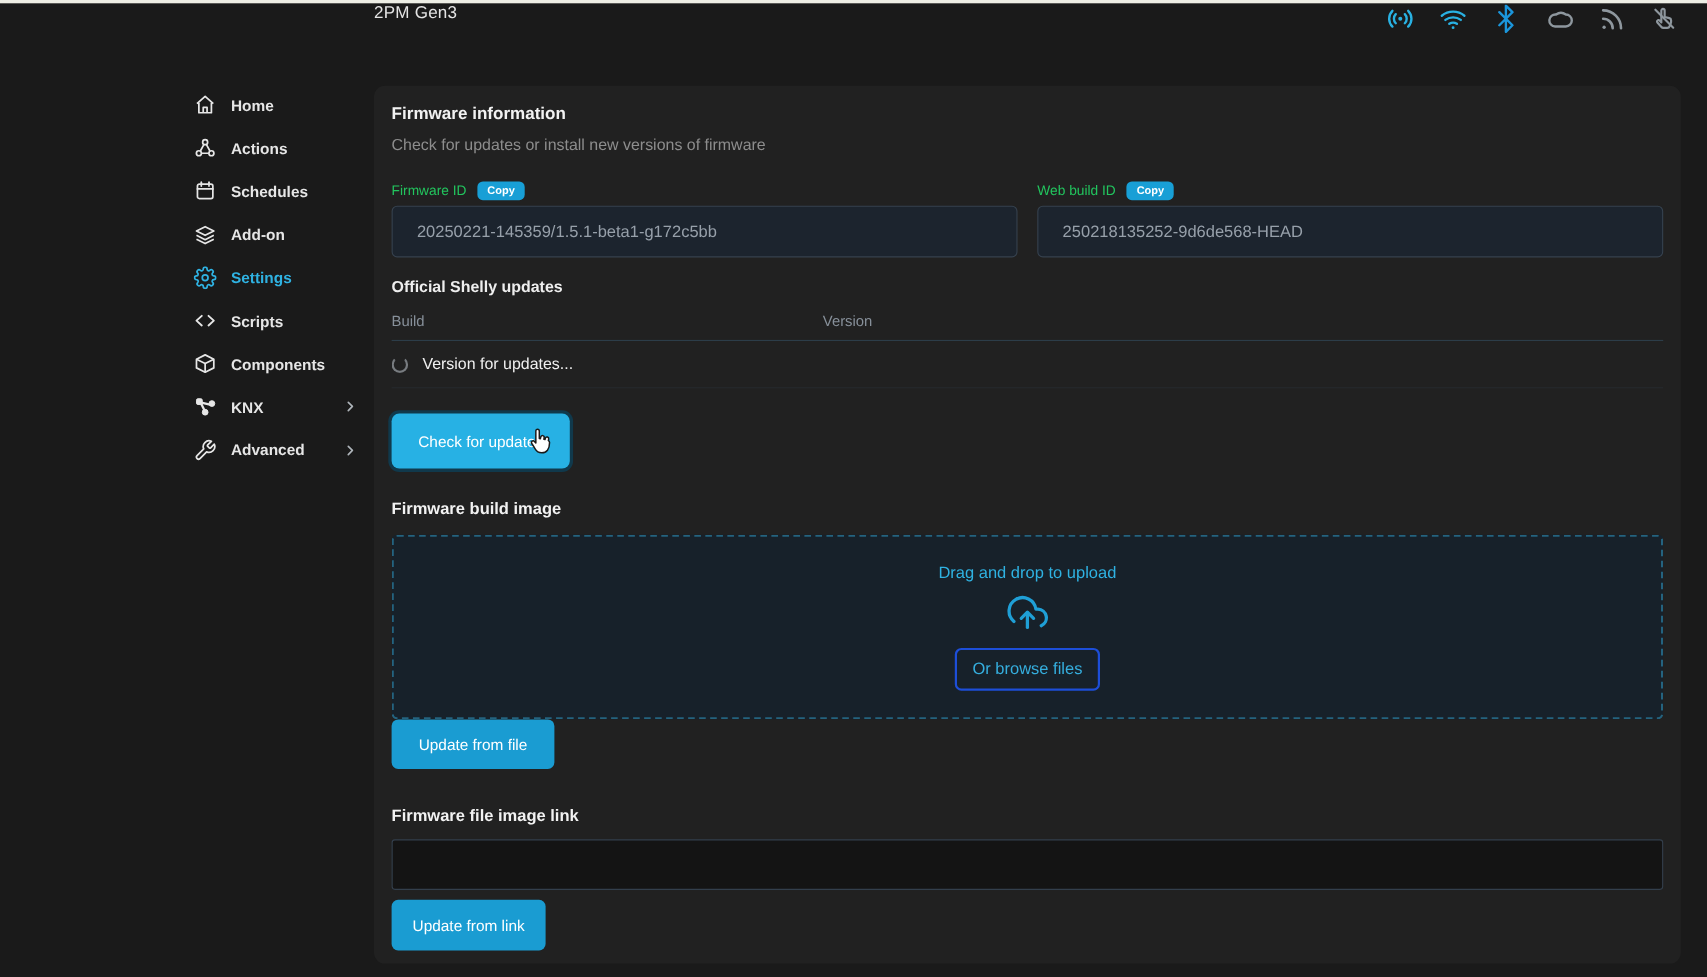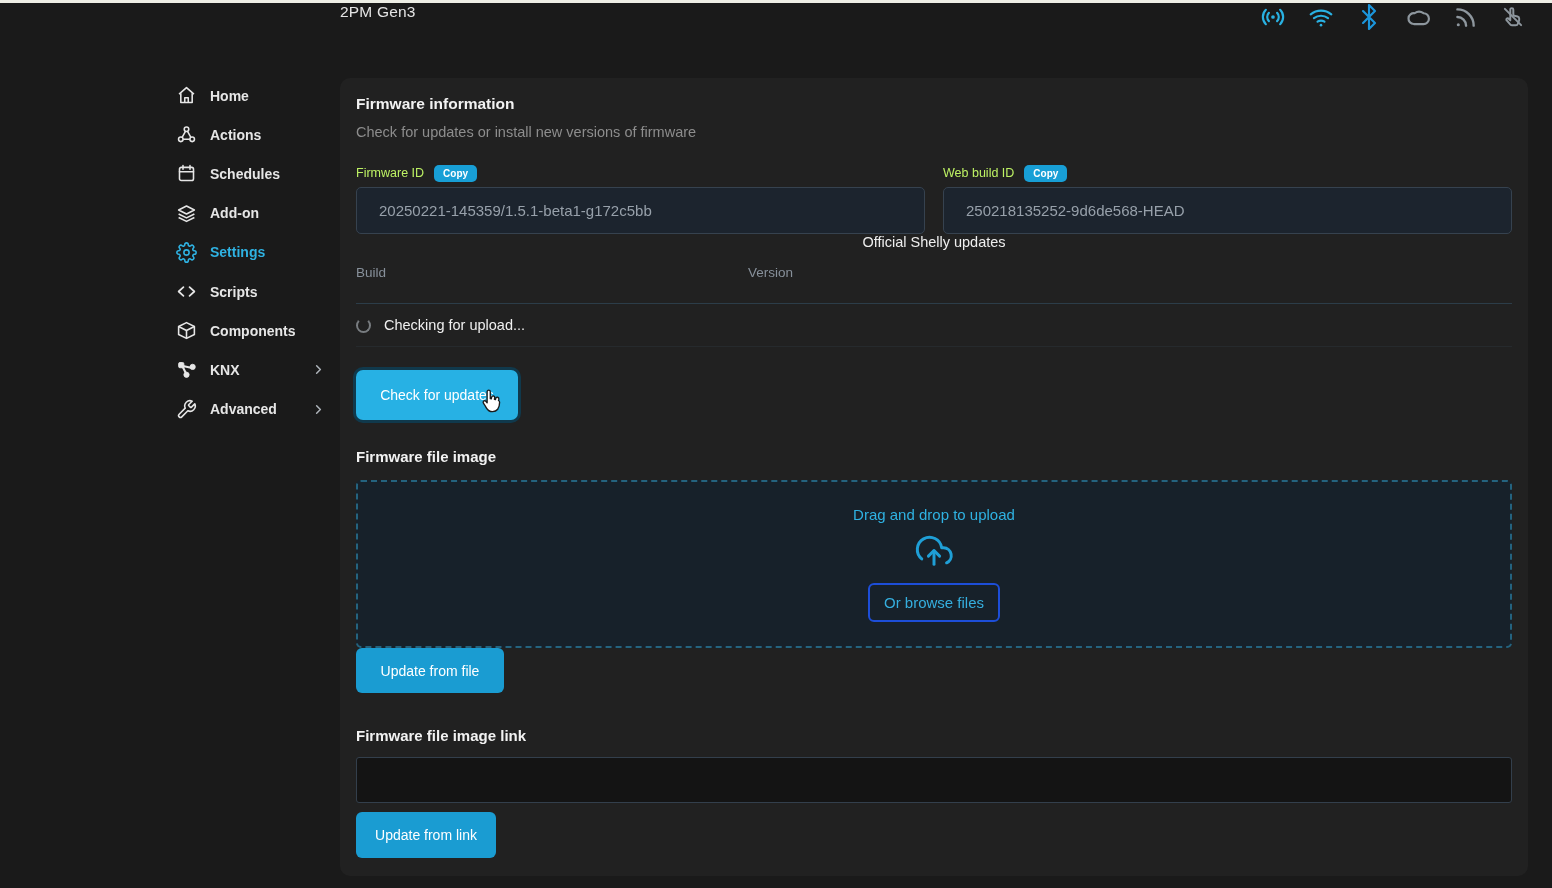--- a/index.html
+++ b/index.html
@@ -35,34 +35,34 @@
   .card {
     position:absolute; left:340px; top:78px; width:1188px; height:798px;
     background:#212121; border-radius:10px; padding:17px 16px 0 16px;
   }
   .section-title { font-size:15.5px; font-weight:700; color:#f2f2f2; }
   .subtitle { margin-top:11px; font-size:14.5px; color:#8d8d8d; }
 
   .ids-row { display:flex; gap:18px; margin-top:23px; }
   .id-col { flex:1; }
   .id-label-row { display:flex; align-items:center; gap:10px; height:20px; }
-  .id-label { font-size:12.5px; color:#bef264; }
+  .id-label { font-size:12.5px; color:#22c55e; }
   .copy-badge {
     background:#189fd6; color:#fff; font-size:10px; font-weight:700;
     padding:3px 9px; border-radius:5px; cursor:pointer; border:none;
     font-family:inherit;
   }
   .id-input {
     margin-top:4px; width:100%; height:47px; background:#1c242e;
     border:1px solid #36424f; border-radius:5px; color:#97a0aa;
     font-size:15px; padding:0 22px; font-family:inherit; outline:none;
   }
 
-  .updates-title { font-size:14.5px; font-weight:400; color:#eeeeee;text-align:center; }
-  .updates-header { display:flex; margin-top:15px; padding-bottom:23px; border-bottom:1px solid #2c3d49; }
+  .updates-title { margin-top:19px; font-size:14.5px; font-weight:700; color:#eeeeee; }
+  .updates-header { display:flex; margin-top:15px; padding-bottom:10px; border-bottom:1px solid #2c3d49; }
   .updates-header .col-build { width:392px; font-size:13.5px; color:#87909a; }
   .updates-header .col-version { font-size:13.5px; color:#87909a; }
   .checking-row { display:flex; align-items:center; gap:13px; height:43px; border-bottom:1px solid #262a2d; }
   .spinner {
     width:15px; height:15px; border-radius:50%;
     border:2.5px solid #787c80; border-top-color:transparent;
     animation:spin 1s linear infinite;
   }
   @keyframes spin { to { transform:rotate(360deg);} }
   .checking-text { font-size:14.5px; color:#f0f0f0; }
@@ -262,26 +262,26 @@
 
   <div class="updates-title">Official Shelly updates</div>
 
   <div class="updates-header">
     <span class="col-build">Build</span>
     <span class="col-version">Version</span>
   </div>
 
   <div class="checking-row">
     <span class="spinner"></span>
-    <span class="checking-text">Checking for upload...</span>
+    <span class="checking-text">Version for updates...</span>
   </div>
 
   <button class="btn btn-check">Check for updates</button>
 
-  <div class="block-title">Firmware file image</div>
+  <div class="block-title">Firmware build image</div>
 
   <div class="dropzone">
     <span class="dropzone-text">Drag and drop to upload</span>
     <svg class="cloud" viewBox="0 0 24 24" fill="none" stroke="currentColor" stroke-width="1.7" stroke-linecap="round" stroke-linejoin="round">
       <path d="M19.2 17.6A4.5 4.5 0 0 0 17.5 9h-1.1A7 7 0 1 0 5 15.4"></path>
       <polyline points="8.8 13.8 12 10.6 15.2 13.8"></polyline>
       <line x1="12" y1="10.8" x2="12" y2="18.5"></line>
     </svg>
     <button class="browse-btn">Or browse files</button>
   </div>

